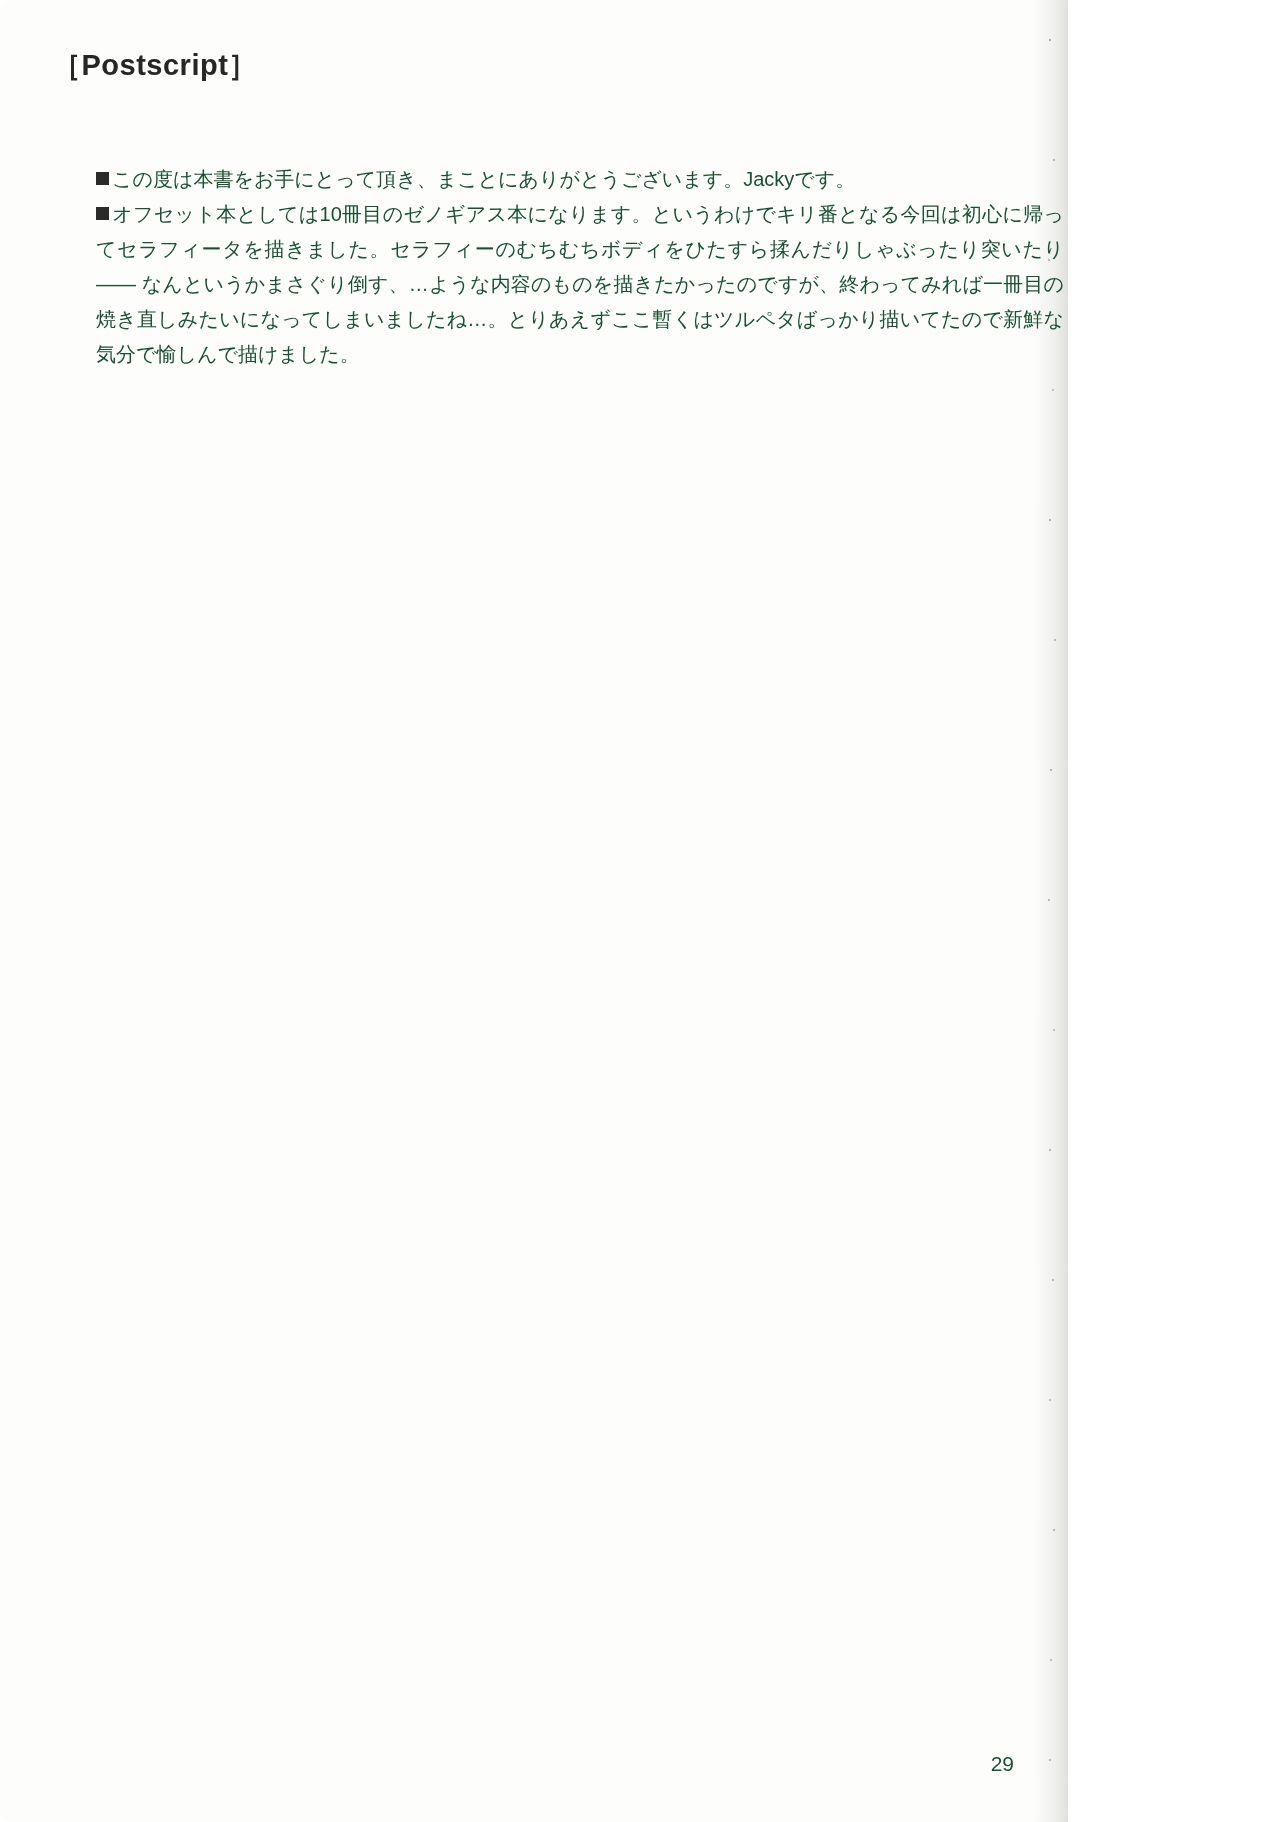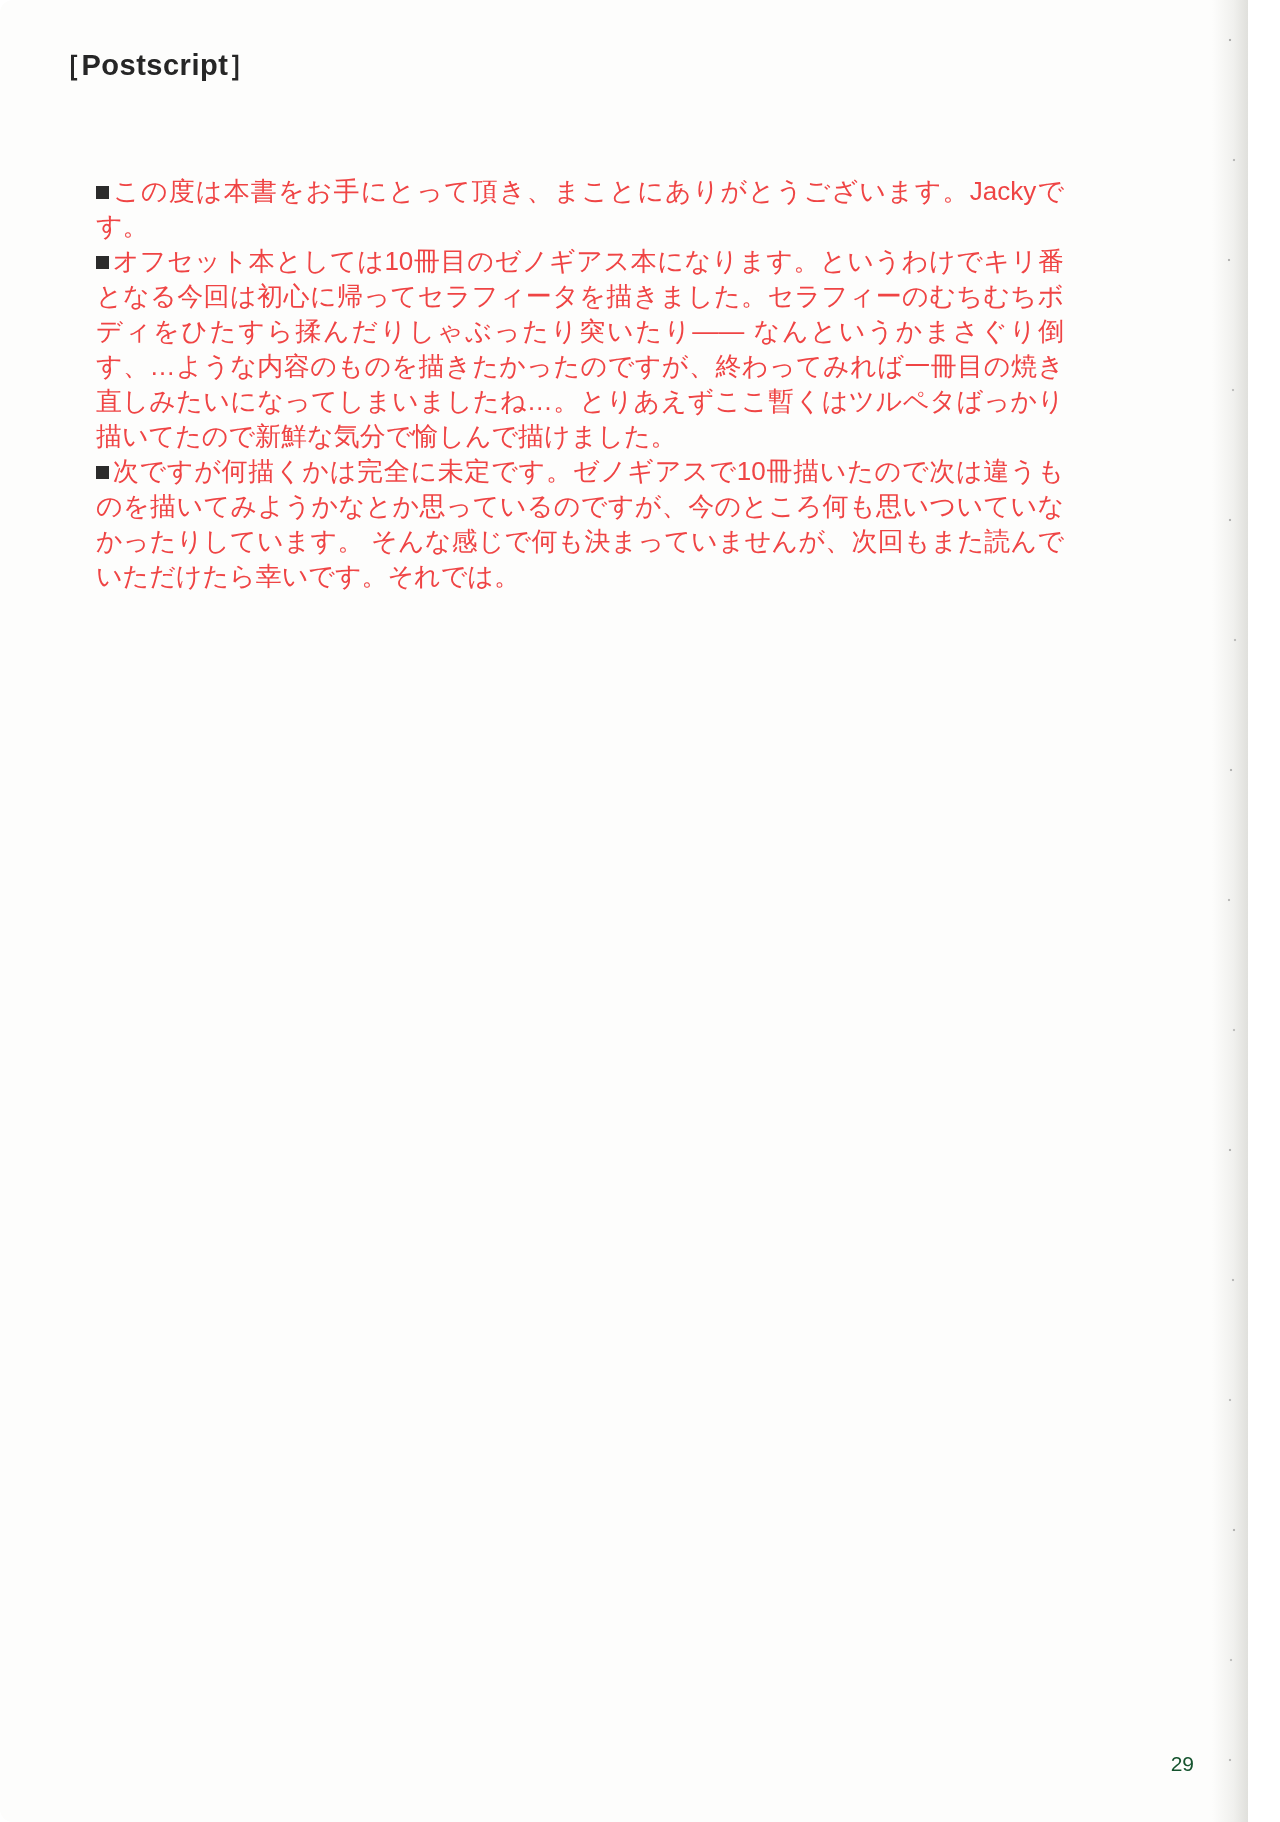--- a/index.html
+++ b/index.html
@@ -13,21 +13,21 @@
     font-family: "Liberation Sans", sans-serif;
     position: relative;
     overflow: hidden;
   }
 
   
   .page {
     position: absolute;
     left: 0;
     top: 0;
-    width: 1248px;
+    width: 1068px;
     height: 1822px;
     background: #fdfdfc;
     border-radius: 13px;
   }
 
   
   .scan-edge-right {
     position: absolute;
     right: 0;
     top: 0;
@@ -68,24 +68,24 @@
     font-weight: bold;
     letter-spacing: 0.5px;
     color: #262626;
     white-space: nowrap;
   }
 
   
   .body-block {
     position: absolute;
     left: 96px;
-    top: 174px;
+    top: 162px;
     width: 968px;
-    color: #ef4444;
-    font-size: 26px;
+    color: #14532d;
+    font-size: 20px;
     line-height: 35px;
     text-align: justify;
     text-justify: inter-character;
   }
   .para {
     margin: 0 0 0 0;
     text-indent: 0;
   }
   .para + .para {
     margin-top: 0;
@@ -114,18 +114,17 @@
 <div class="page">
 
   <div class="scan-edge-right"></div>
   <div class="scan-speckles"></div>
 
   <div class="heading">［Postscript］</div>
 
   <div class="body-block">
     <p class="para"><span class="bullet"></span><span>この度は本書をお手にとって頂き、まことにありがとうございます。Jackyです。</span></p>
     <p class="para"><span class="bullet"></span><span>オフセット本としては10冊目のゼノギアス本になります。というわけでキリ番となる今回は初心に帰ってセラフィータを描きました。セラフィーのむちむちボディをひたすら揉んだりしゃぶったり突いたり—— なんというかまさぐり倒す、…ような内容のものを描きたかったのですが、終わってみれば一冊目の焼き直しみたいになってしまいましたね…。とりあえずここ暫くはツルペタばっかり描いてたので新鮮な気分で愉しんで描けました。</span></p>
-    <p class="para"><span class="bullet"></span><span>次ですが何描くかは完全に未定です。ゼノギアスで10冊描いたので次は違うものを描いてみようかなとか思っているのですが、今のところ何も思いついていなかったりしています。 そんな感じで何も決まっていませんが、次回もまた読んでいただけたら幸いです。それでは。</span></p>
   </div>
 
   <div class="page-number">29</div>
 
 </div>
 
 </body></html>

